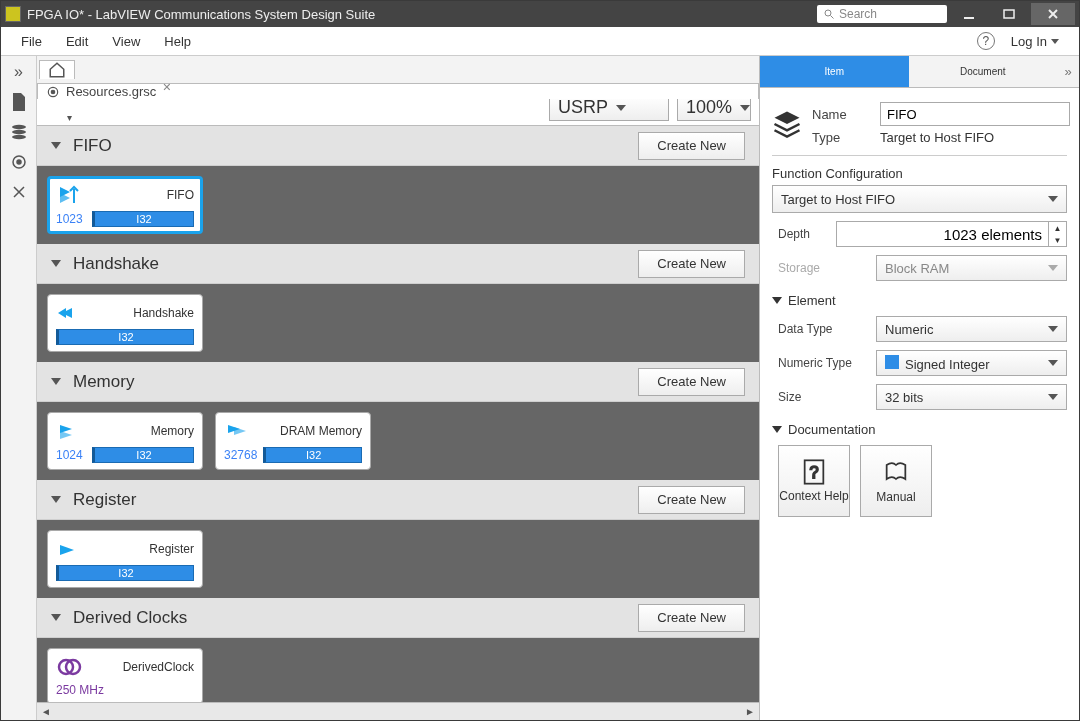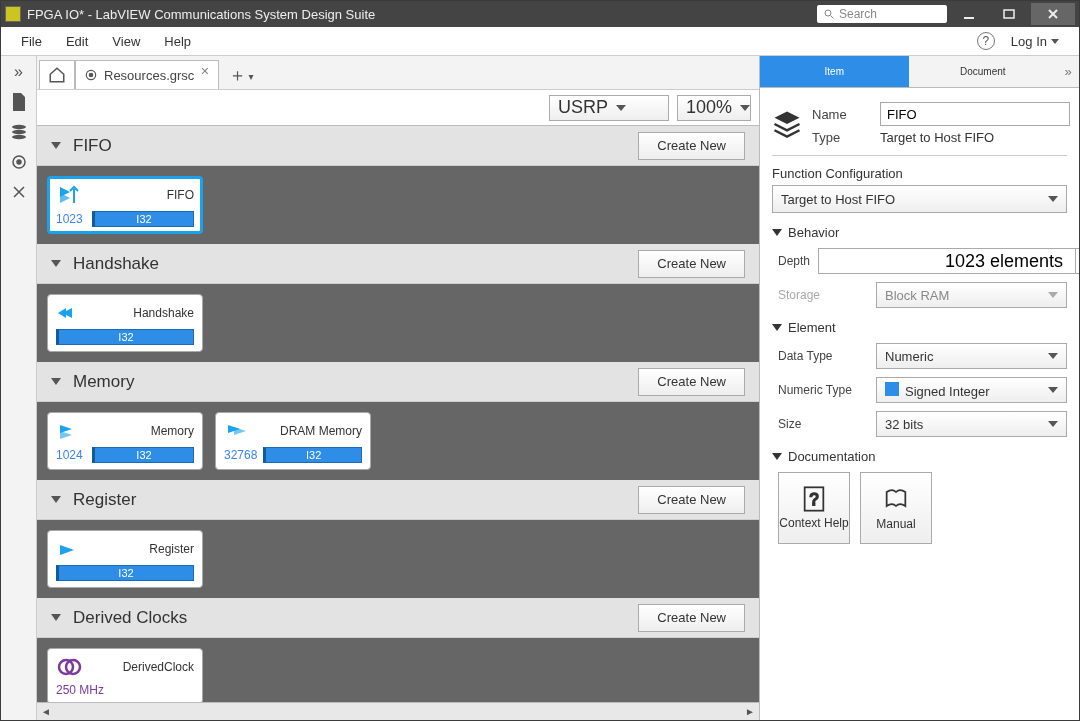--- a/index.html
+++ b/index.html
@@ -13,21 +13,21 @@
 .titlebar .win-btn { width: 36px; height: 22px; display: flex; align-items: center; justify-content: center; color: #eee; margin-left: 4px; cursor: pointer; }
 .titlebar .win-btn.close { background: #666; width: 44px; }
 .menubar { height: 26px; background: #fff; border-bottom: 1px solid #ccc; display: flex; align-items: center; padding: 14px 8px; font-size: 13px; color: #333; }
 .menubar .menu-item { padding: 3px 12px; cursor: pointer; }
 .menubar .right { margin-left: auto; display: flex; align-items: center; gap: 4px; }
 .menubar .qmark { width: 18px; height: 18px; border: 1.5px solid #777; border-radius: 50%; display: flex; align-items: center; justify-content: center; font-size: 12px; color: #555; }
 .body { flex: 1; display: flex; min-height: 0; }
 .iconbar { width: 36px; background: #f3f3f3; border-right: 1px solid #ccc; display: flex; flex-direction: column; align-items: center; padding-top: 6px; gap: 10px; }
 .iconbar .ib { width: 20px; height: 20px; color: #555; display: flex; align-items: center; justify-content: center; }
 .main { flex: 1; display: flex; flex-direction: column; min-width: 0; }
-.tabrow { height: 34px; background: #f3f3f3; border-bottom: 1px solid #ccc; display: flex; align-items: stretch; }
+.tabrow { height: 34px; background: #f3f3f3; border-bottom: 1px solid #ccc; display: flex; align-items: stretch; flex-direction: column; }
 .tabrow .home-tab { width: 36px; border: 1px solid #bbb; border-bottom: none; background: #fff; display: flex; align-items: center; justify-content: center; margin: 4px 0 0 2px; }
 .tabrow .active-tab { background: #fff; border: 1px solid #bbb; border-bottom: none; display: flex; align-items: center; gap: 6px; padding: 0 8px; margin-top: 4px; font-size: 13px; color: #444; position: relative; }
 .tabrow .active-tab .close-x { color: #888; font-size: 11px; cursor: pointer; position: relative; top: -4px; }
 .tabrow .plus-tab { display: flex; align-items: center; padding: 0 10px; color: #555; font-size: 18px; margin-top: 4px; }
 .toolbar2 { height: 36px; background: #fff; border-bottom: 1px solid #bbb; display: flex; align-items: center; justify-content: flex-end; padding: 0 8px; gap: 8px; }
 .dd { height: 26px; border: 1px solid #aaa; background: linear-gradient(#fff,#eee); display: flex; align-items: center; padding: 0 8px; font-size: 18px; color: #333; gap: 8px; cursor: pointer; }
 .dd .caret { border-left: 5px solid transparent; border-right: 5px solid transparent; border-top: 6px solid #555; }
 .content { flex: 1; overflow: auto; background: #666; padding: 0; }
 .section { display: flex; flex-direction: column; }
 .sec-head { background: #e3e3e3; height: 40px; display: flex; align-items: center; padding: 0 14px; gap: 12px; font-size: 17px; color: #333; border-bottom: 1px solid #cfcfcf; }
@@ -59,21 +59,21 @@
 .hr { border: 0; border-top: 1px solid #ccc; margin: 10px 0; }
 .sec-label { font-size: 13px; color: #333; margin: 6px 0 4px; }
 .fc-dd { height: 28px; border: 1px solid #aaa; background: linear-gradient(#fff,#eee); display: flex; align-items: center; padding: 0 8px; justify-content: space-between; cursor: pointer; }
 .disclose { margin: 12px 0 6px; font-size: 13px; color: #333; display: flex; align-items: center; gap: 6px; }
 .disclose .tri { border-left: 5px solid transparent; border-right: 5px solid transparent; border-top: 7px solid #333; }
 .form-row { display: flex; align-items: center; gap: 8px; margin: 8px 0; }
 .form-row .flab { width: 96px; color: #444; padding-left: 6px; font-size: 12px; }
 .form-row .flab.muted { color: #aaa; }
 .form-row .control { flex: 1; }
 .num-input { display: flex; height: 26px; }
-.num-input input { flex: 1; border: 1px solid #aaa; text-align: right; padding: 0 12px; font-size: 18px; }
+.num-input input { flex: 1; border: 1px solid #aaa; text-align: right; padding: 0 6px; font-size: 15px; }
 .num-input .spin { width: 18px; display: flex; flex-direction: column; border: 1px solid #aaa; border-left: none; }
 .num-input .spin div { flex: 1; display: flex; align-items: center; justify-content: center; font-size: 8px; }
 .sel { height: 26px; border: 1px solid #aaa; background: linear-gradient(#fff,#eee); display: flex; align-items: center; padding: 0 8px; justify-content: space-between; cursor: pointer; font-size: 13px; }
 .sel.muted { color: #888; }
 .swatch { width: 14px; height: 14px; background: #2e8de6; margin-right: 6px; display: inline-block; }
 .doc-btns { display: flex; gap: 10px; margin-top: 8px; padding-left: 6px; }
 .doc-btn { width: 72px; height: 72px; border: 1px solid #aaa; background: linear-gradient(#fff,#eee); display: flex; flex-direction: column; align-items: center; justify-content: center; gap: 4px; font-size: 12px; color: #333; cursor: pointer; }
 .doc-btn svg { width: 28px; height: 28px; }
 svg { display: block; }
 </style>
@@ -356,24 +356,20 @@
             </div>
           </div>
         </div>
         <hr class="hr">
         <div class="sec-label">Function Configuration</div>
         <div class="fc-dd">
           <span>Target to Host FIFO</span>
           <span class="caret" style="border-left:5px solid transparent;border-right:5px solid transparent;border-top:6px solid #555"></span>
         </div>
 
-        <div class="disclose">
-          <div class="tri"></div>
-          <span>Behavior</span>
-        </div>
         <div class="form-row">
           <div class="flab">Depth</div>
           <div class="control num-input">
             <input type="text" value="1023 elements" style="">
             <div class="spin">
                 <div>▲</div>
                 <div>▼</div>
               </div>
           </div>
         </div>

